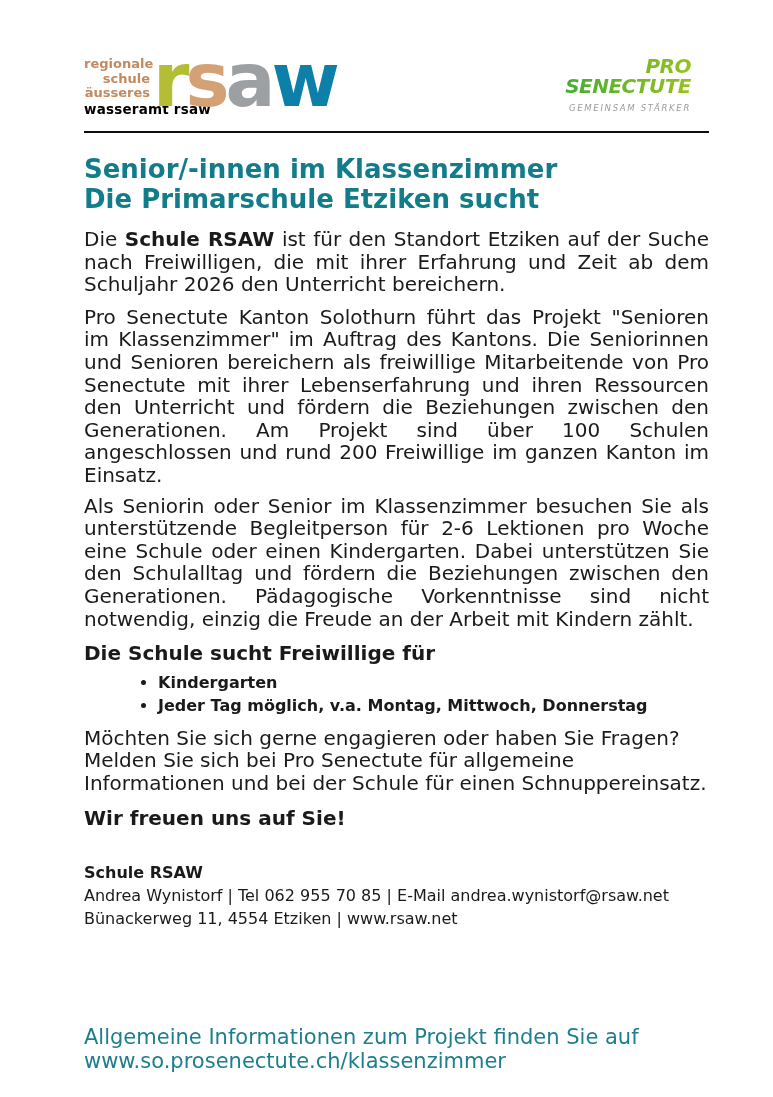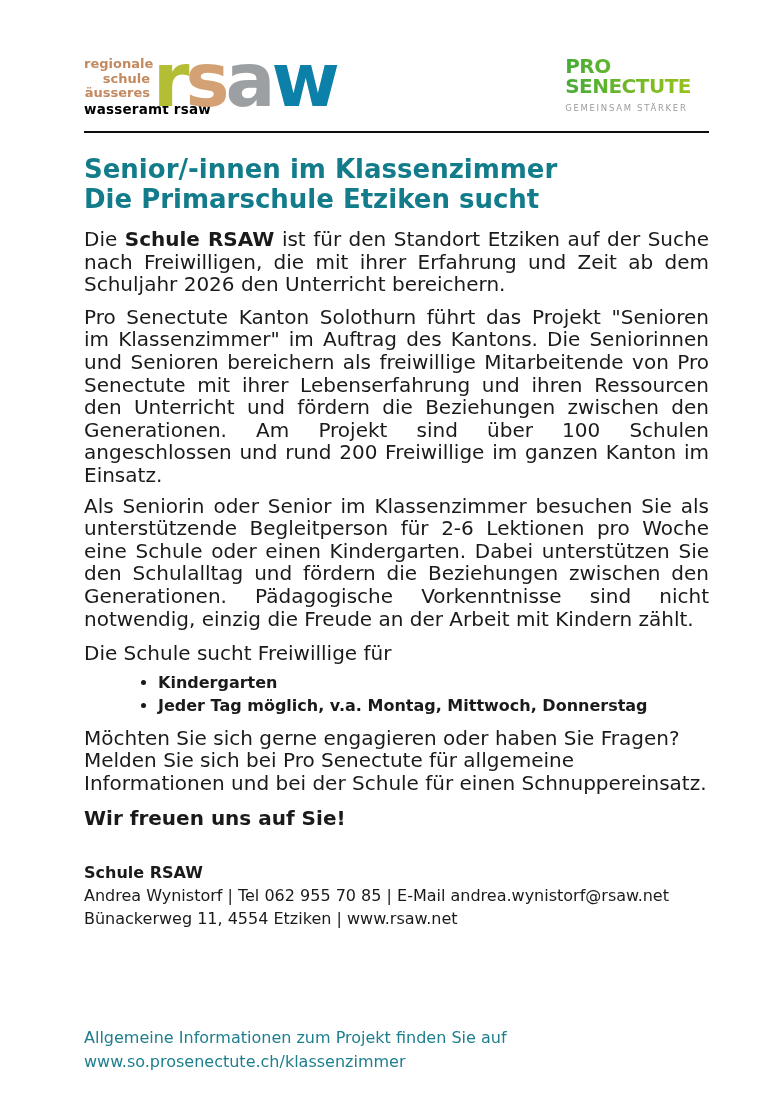--- a/index.html
+++ b/index.html
@@ -24,51 +24,51 @@
   }
   .rsaw-big {
     position: absolute; left: 69px; top: -11px;
     font-size: 74px; font-weight: 700; line-height: 1; letter-spacing: -4px;
   }
   .rsaw-big .l-r { color: #b4be35; }
   .rsaw-big .l-s { color: #d3a173; }
   .rsaw-big .l-a { color: #9da0a3; }
   .rsaw-big .l-w { color: #0c80a8; }
 
-  .pro-logo { text-align: left; margin-right: 18px; margin-top: 2px; }
+  .pro-logo { text-align: right; margin-right: 18px; margin-top: 2px; font-style: italic; }
   .pro-line { font-size: 20px; font-weight: 700; line-height: 20px; letter-spacing: -0.5px; color: #5cb130; }
   @supports ((-webkit-background-clip: text) or (background-clip: text)) {
     .pro-line {
       background: linear-gradient(90deg, #45ac36, #98c21c);
       -webkit-background-clip: text; background-clip: text; color: transparent;
     }
   }
   .pro-tagline { font-size: 8.5px; font-weight: 400; color: #9b9b9a; letter-spacing: 1.7px; margin-top: 7px; white-space: nowrap; }
 
   .rule { border-bottom: 2px solid #0d0d0d; margin-top: 11px; }
 
   
   .title { margin: 21px 0 14px 0; font-size: 26px; line-height: 30px; font-weight: 700; color: #137c8b; }
   .title span { display: block; }
 
   
   p { margin: 0 0 8px 0; font-size: 20px; line-height: 22.6px; }
   p.just { text-align: justify; }
   p.intro { margin-bottom: 10px; }
-  .lead-in { margin-top: 12px; margin-bottom: 6px; }
+  .lead-in { margin-top: 12px; margin-bottom: 6px; font-weight: bold; }
   .bullets { margin: 6px 0 10px 0; padding-left: 74px; }
   .bullets li { font-weight: 700; font-size: 16px; line-height: 23px; }
   .closing { font-weight: 700; margin-top: 13px; margin-bottom: 0; }
 
   .contact { margin-top: 28px; }
   .contact.second { margin-top: 31px; }
   .contact .c-name { font-weight: 700; font-size: 16px; line-height: 23px; }
   .contact .c-line { font-size: 16px; line-height: 23px; }
 
-  .footer { position: absolute; left: 84px; bottom: 24px; color: #1d7e8e; font-size: 16px; line-height: 23.5px; }
+  .footer { position: absolute; left: 84px; bottom: 24px; color: #1d7e8e; font-size: 21px; line-height: 23.5px; }
 </style>
 </head>
 <body>
 
 <div class="page">
 
   <header class="header">
     <div class="rsaw-logo">
       <div class="rsaw-small">
         <div class="tan-line">regionale</div>

